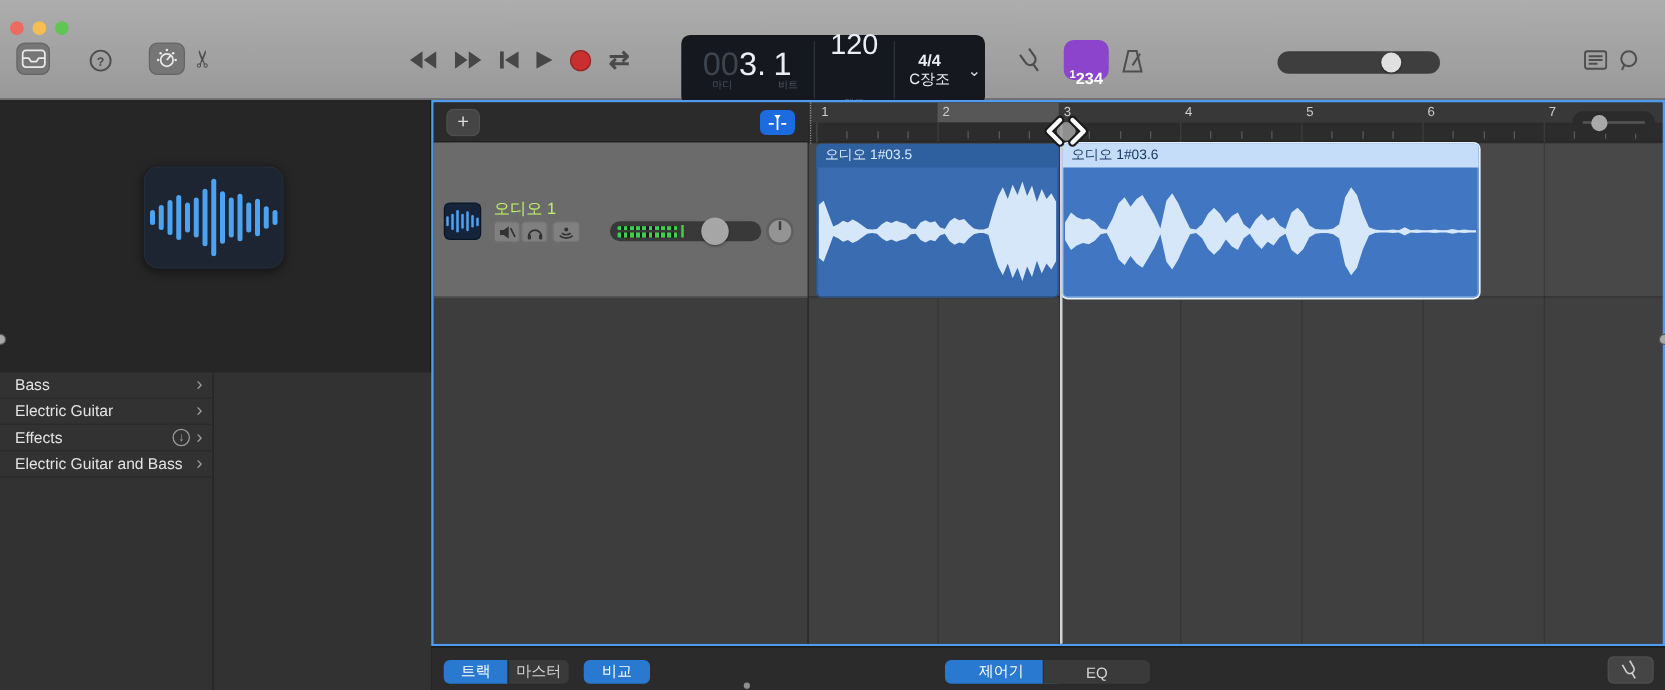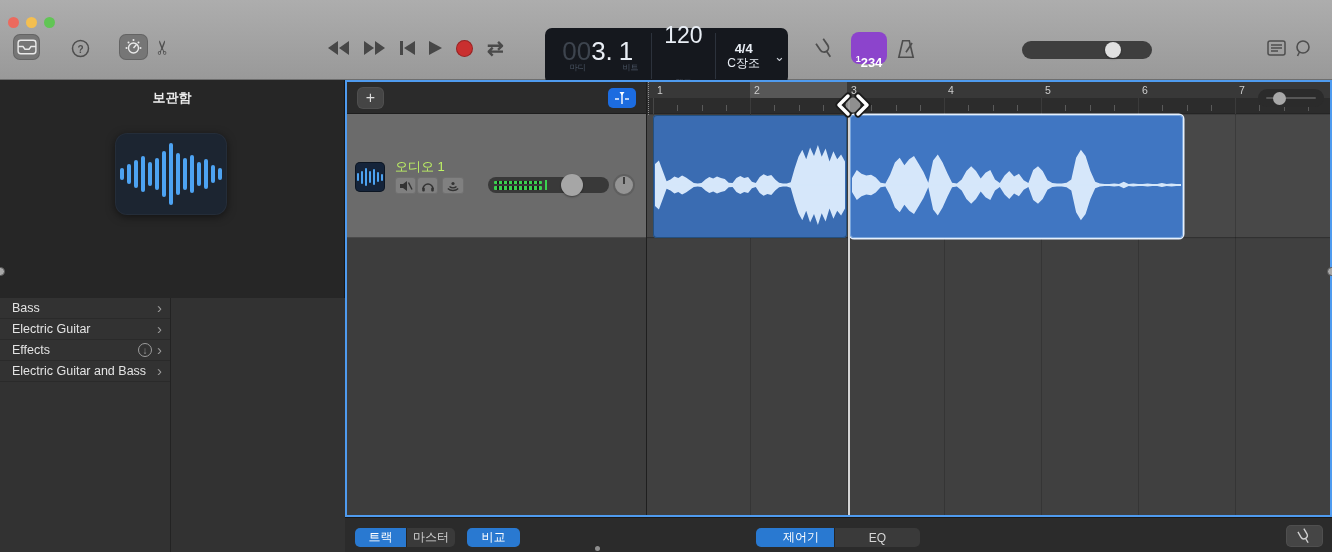--- a/index.html
+++ b/index.html
@@ -275,21 +275,20 @@
   </div>
   <div class="tbtn loop-btn">
     <svg width="18" height="19" viewBox="0 0 18 19" fill="none" stroke="currentColor" stroke-width="1.6">
       <circle cx="9" cy="8" r="6"></circle>
         <line x1="5.5" y1="13" x2="3.5" y2="17"></line>
     </svg>
   </div>
 </div>
 
 <div class="sidebar">
-  <div class="lib-title">보관함</div>
   <div class="lib-card">
     <span style="display:flex;align-items:center;gap:3px;">
       <i style="height:12px"></i>
         <i style="height:20px"></i>
         <i style="height:28px"></i>
         <i style="height:36px"></i>
         <i style="height:24px"></i>
         <i style="height:32px"></i>
         <i style="height:46px"></i>
         <i style="height:62px"></i>
@@ -431,26 +430,28 @@
     <div id="grid">
         <span class="gridline" style="left: 103px;"></span>
         <span class="gridline" style="left: 200px;"></span>
         <span class="gridline" style="left: 297px;"></span>
         <span class="gridline" style="left: 394px;"></span>
         <span class="gridline" style="left: 491px;"></span>
         <span class="gridline" style="left: 588px;"></span>
       </div>
 
     <div class="region" style="left: 6px; width: 194px;">
+      <div class="region-hd">오디오 1#03.5</div>
       <svg class="wave" width="190" height="102">
           <path d="M0 51.0 L0.0 29.9 L3.9 26.6 L7.8 36.9 L11.6 47.2 L15.5 45.4 L19.4 42.6 L23.3 44.0 L27.1 41.6 L31.0 43.5 L34.9 46.3 L38.8 49.1 L42.7 49.6 L46.5 49.1 L50.4 45.4 L54.3 43.0 L58.2 44.4 L62.0 42.6 L65.9 44.0 L69.8 44.9 L73.7 48.7 L77.6 49.1 L81.4 44.0 L85.3 42.1 L89.2 44.0 L93.1 43.0 L96.9 47.7 L100.8 49.1 L104.7 43.0 L108.6 40.2 L112.4 42.1 L116.3 41.1 L120.2 45.4 L124.1 48.7 L128.0 49.6 L131.8 49.6 L135.7 48.2 L139.6 34.6 L143.5 22.8 L147.3 15.8 L151.2 25.2 L155.1 13.5 L159.0 21.9 L162.9 11.1 L166.7 22.8 L170.6 14.4 L174.5 27.5 L178.4 17.2 L182.2 25.2 L186.1 20.5 L190.0 27.5 L190.0 74.5 L186.1 81.5 L182.2 76.8 L178.4 84.8 L174.5 74.5 L170.6 87.6 L166.7 79.2 L162.9 90.9 L159.0 80.1 L155.1 88.5 L151.2 76.8 L147.3 86.2 L143.5 79.2 L139.6 67.4 L135.7 53.8 L131.8 52.4 L128.0 52.4 L124.1 53.3 L120.2 56.6 L116.3 60.9 L112.4 59.9 L108.6 61.8 L104.7 59.0 L100.8 52.9 L96.9 54.3 L93.1 59.0 L89.2 58.0 L85.3 59.9 L81.4 58.0 L77.6 52.9 L73.7 53.3 L69.8 57.1 L65.9 58.0 L62.0 59.4 L58.2 57.6 L54.3 59.0 L50.4 56.6 L46.5 52.9 L42.7 52.4 L38.8 52.9 L34.9 55.7 L31.0 58.5 L27.1 60.4 L23.3 58.0 L19.4 59.4 L15.5 56.6 L11.6 54.8 L7.8 65.1 L3.9 75.4 L0.0 72.1 Z" fill="#d6e7fa"></path>
           <rect x="0" y="50.5" width="190" height="1" fill="#d6e7fa" opacity="0.85"></rect>
         </svg>
     </div>
     <div class="region selected" style="left: 203px; width: 333px;">
+      <div class="region-hd">오디오 1#03.6</div>
       <svg class="wave" width="329" height="102">
           <path d="M0 51.0 L0.0 44.0 L4.8 36.0 L9.5 39.7 L14.3 41.6 L19.1 40.7 L23.8 43.5 L28.6 48.7 L33.4 49.6 L38.1 40.7 L42.9 28.5 L47.7 23.8 L52.4 31.3 L57.2 25.2 L62.0 21.9 L66.8 29.9 L71.5 37.9 L76.3 48.7 L81.1 26.6 L85.8 20.5 L90.6 28.5 L95.4 39.3 L100.1 48.7 L104.9 49.6 L109.7 45.4 L114.4 36.9 L119.2 32.2 L124.0 36.9 L128.7 44.4 L133.5 38.8 L138.3 36.0 L143.0 45.4 L147.8 49.1 L152.6 41.6 L157.3 36.9 L162.1 42.6 L166.9 39.7 L171.7 46.3 L176.4 49.1 L181.2 36.0 L186.0 32.2 L190.7 36.9 L195.5 46.3 L200.3 49.1 L205.0 49.6 L209.8 49.6 L214.6 48.7 L219.3 45.4 L224.1 23.8 L228.9 15.8 L233.6 21.9 L238.4 36.9 L243.2 47.7 L247.9 49.6 L252.7 50.1 L257.5 50.1 L262.2 49.6 L267.0 50.1 L271.8 47.7 L276.6 50.1 L281.3 49.6 L286.1 50.1 L290.9 50.1 L295.6 49.6 L300.4 50.1 L305.2 50.1 L309.9 49.1 L314.7 50.1 L319.5 49.6 L324.2 50.1 L329.0 50.1 L329.0 51.9 L324.2 51.9 L319.5 52.4 L314.7 51.9 L309.9 52.9 L305.2 51.9 L300.4 51.9 L295.6 52.4 L290.9 51.9 L286.1 51.9 L281.3 52.4 L276.6 51.9 L271.8 54.3 L267.0 51.9 L262.2 52.4 L257.5 51.9 L252.7 51.9 L247.9 52.4 L243.2 54.3 L238.4 65.1 L233.6 80.1 L228.9 86.2 L224.1 78.2 L219.3 56.6 L214.6 53.3 L209.8 52.4 L205.0 52.4 L200.3 52.9 L195.5 55.7 L190.7 65.1 L186.0 69.8 L181.2 66.0 L176.4 52.9 L171.7 55.7 L166.9 62.3 L162.1 59.4 L157.3 65.1 L152.6 60.4 L147.8 52.9 L143.0 56.6 L138.3 66.0 L133.5 63.2 L128.7 57.6 L124.0 65.1 L119.2 69.8 L114.4 65.1 L109.7 56.6 L104.9 52.4 L100.1 53.3 L95.4 62.7 L90.6 73.5 L85.8 81.5 L81.1 75.4 L76.3 53.3 L71.5 64.1 L66.8 72.1 L62.0 80.1 L57.2 76.8 L52.4 70.7 L47.7 78.2 L42.9 73.5 L38.1 61.3 L33.4 52.4 L28.6 53.3 L23.8 58.5 L19.1 61.3 L14.3 60.4 L9.5 62.3 L4.8 66.0 L0.0 58.0 Z" fill="#d6e7fa"></path>
           <rect x="0" y="50.5" width="329" height="1" fill="#d6e7fa" opacity="0.85"></rect>
         </svg>
     </div>
 
     <div class="playhead" style="left: 201px;"></div>
     <div class="trim-cursor">
       <svg width="36" height="28" viewBox="0 0 36 28">
         <circle cx="18" cy="14" r="7.5" fill="#9a9a9a" opacity="0.9"></circle>

